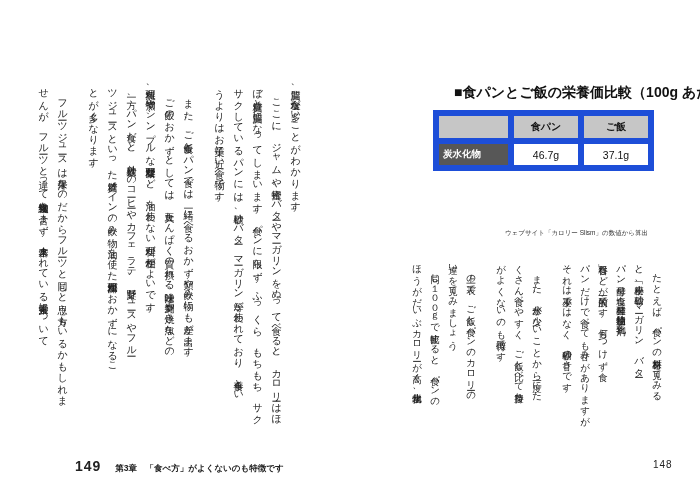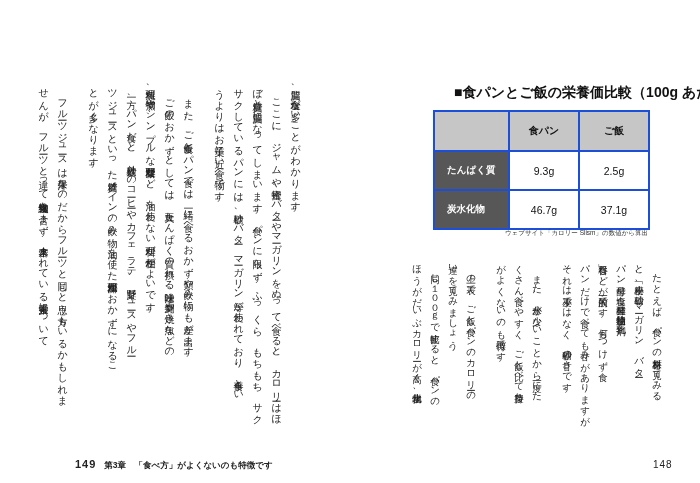--- a/index.html
+++ b/index.html
@@ -30,21 +30,21 @@
     font-family:"Liberation Sans","DejaVu Sans",sans-serif;
     font-weight:bold;font-size:14px;color:#111;white-space:nowrap;margin-left:48px;
   }
   table.nutrition{
     position:absolute;left:433px;top:110px;
     border-collapse:collapse;table-layout:fixed;
     font-family:"Liberation Sans","DejaVu Sans",sans-serif;
   }
   table.nutrition{border:2px solid #1c1c1c;}
   table.nutrition th,table.nutrition td{
-    border:2px solid #1d4ed8;padding:12px;vertical-align:middle;
+    border:6px solid #1d4ed8;padding:4px;vertical-align:middle;
   }
   table.nutrition .c-label{width:75px;}
   table.nutrition .c-data{width:70px;}
   tr.hdr{height:17px;}
   tr.datarow{height:20px;}
   .hdr th{background:#c6c6c6;font-size:10px;font-weight:bold;color:#111;text-align:center;}
   .hdr th.corner{background:#c6c6c6;}
   td.row-label{
     background:#575757;color:#ffffff;font-size:9.5px;font-weight:bold;
     text-align:left;padding-left:7px;
@@ -56,21 +56,21 @@
     font-family:"Liberation Sans","DejaVu Sans",sans-serif;
     font-size:6.5px;color:#333;white-space:nowrap;
   }
 
   
   .footer-left{
     position:absolute;left:75px;top:458px;
     font-family:"Liberation Sans","DejaVu Sans",sans-serif;
     font-weight:bold;font-size:8.5px;color:#222;white-space:nowrap;
   }
-  .footer-left .pgnum{margin-right:8px;font-size:11px;letter-spacing:1px;}
+  .footer-left .pgnum{margin-right:14px;font-size:14px;letter-spacing:1px;}
   .footer-right{
     position:absolute;left:653px;top:459px;
     font-family:"Liberation Sans","DejaVu Sans",sans-serif;
     font-size:10px;color:#222;letter-spacing:1px;
   }
 </style>
 </head>
 <body>
 
 <div class="spread">
@@ -107,25 +107,20 @@
       </colgroup>
       <thead>
         <tr class="hdr">
           <th class="corner"></th>
           <th>食パン</th>
           <th>ご飯</th>
         </tr>
       </thead>
       <tbody id="tbl-body">
           <tr class="datarow">
-            <td class="row-label">たんぱく質</td>
-            <td class="cell-val">9.3g</td>
-            <td class="cell-val">2.5g</td>
-          </tr>
-          <tr class="datarow">
             <td class="row-label">炭水化物</td>
             <td class="cell-val">46.7g</td>
             <td class="cell-val">37.1g</td>
           </tr>
         </tbody>
     </table>
 
     <div class="tbl-caption">ウェブサイト「カロリー Slism」の数値から算出</div>
 
     <div id="right-body" class="vbody">

